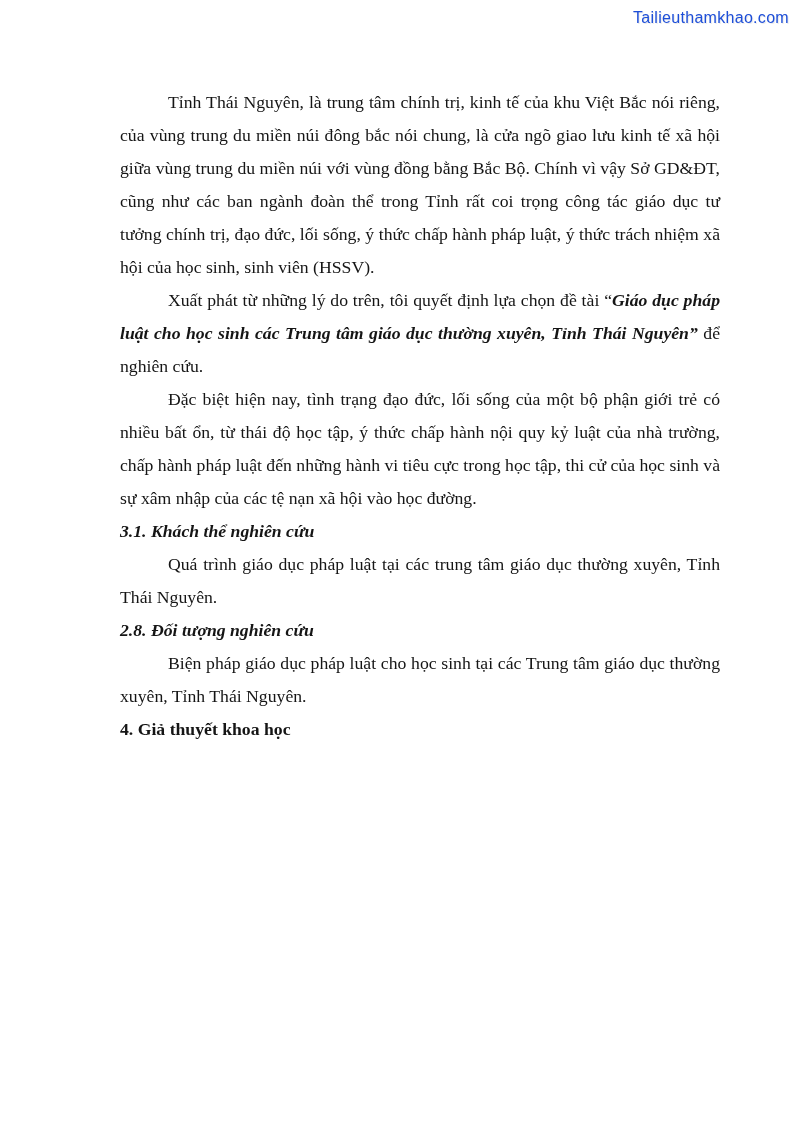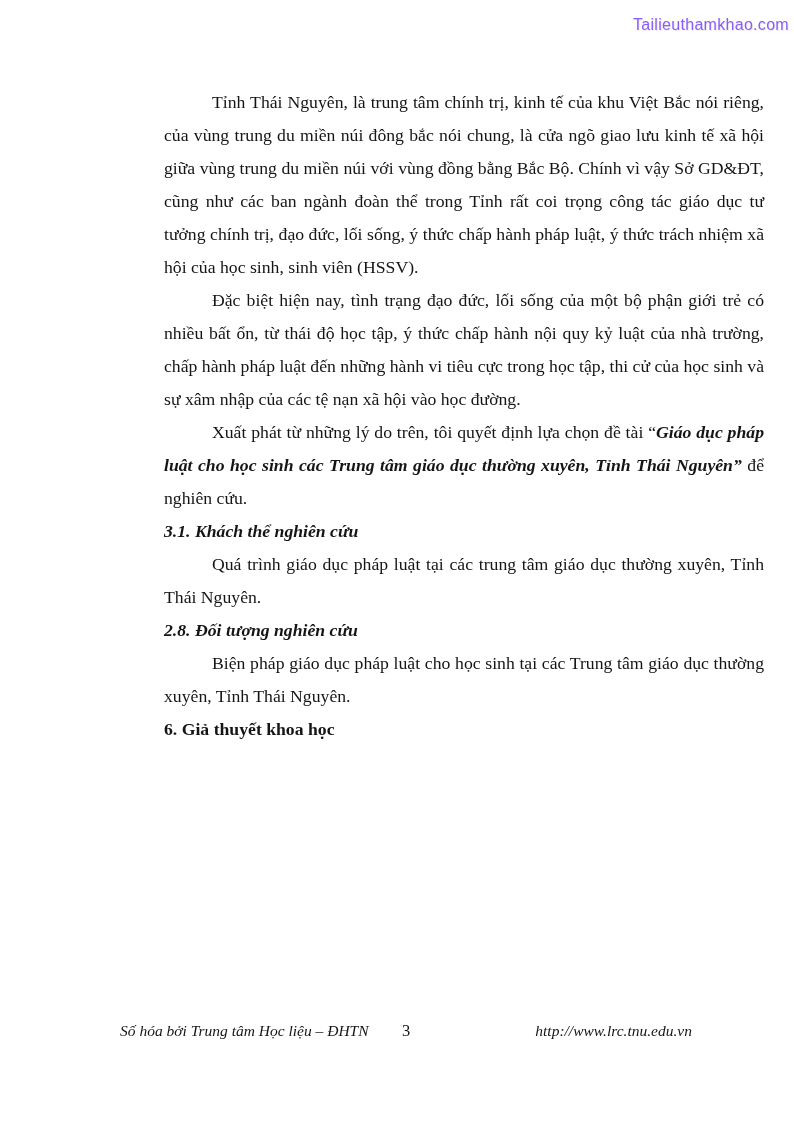--- a/index.html
+++ b/index.html
@@ -20,33 +20,31 @@
     inset: 0;
     background: #ffffff;
   }
   .watermark {
     position: absolute;
     top: 9px;
     right: 5px;
     font-family: "Liberation Sans", sans-serif;
     font-size: 16px;
     letter-spacing: 0.3px;
-    color: #8b5cf6;
+    color: #1d4ed8;
     text-shadow: 1px 1px 0 #ececec;
-    margin-top: 7px;
   }
   .content {
     position: absolute;
     left: 120px;
     top: 86px;
     width: 600px;
     font-size: 17.7px;
     line-height: 33px;
     text-align: justify;
-    margin-left: 44px;
   }
   .content p {
     margin: 0;
     text-indent: 48px;
   }
   .heading {
     margin: 0;
     font-weight: bold;
     text-indent: 0;
     text-align: left;
@@ -95,39 +93,34 @@
 <body>
 
 <div class="page">
 
   <div class="watermark">Tailieuthamkhao.com</div>
 
   <div class="content">
 
     <p>Tỉnh Thái Nguyên, là trung tâm chính trị, kinh tế của khu Việt Bắc nói riêng, của vùng trung du miền núi đông bắc nói chung, là cửa ngõ giao lưu kinh tế xã hội giữa vùng trung du miền núi với vùng đồng bằng Bắc Bộ. Chính vì vậy Sở GD&amp;ĐT, cũng như các ban ngành đoàn thể trong Tỉnh rất coi trọng công tác giáo dục tư tưởng chính trị, đạo đức, lối sống, ý thức chấp hành pháp luật, ý thức trách nhiệm xã hội của học sinh, sinh viên (HSSV).</p>
 
+    <p><span>Xuất phát từ những lý do trên, tôi quyết định lựa chọn đề tài “</span><span class="bi">Giáo dục pháp luật cho học sinh các Trung tâm giáo dục thường xuyên, Tỉnh Thái Nguyên”</span><span> để nghiên cứu.</span></p>
+
     <p>Đặc biệt hiện nay, tình trạng đạo đức, lối sống của một bộ phận giới trẻ có nhiều bất ổn, từ thái độ học tập, ý thức chấp hành nội quy kỷ luật của nhà trường, chấp hành pháp luật đến những hành vi tiêu cực trong học tập, thi cử của học sinh và sự xâm nhập của các tệ nạn xã hội vào học đường.</p>
-
-    <p><span>Xuất phát từ những lý do trên, tôi quyết định lựa chọn đề tài “</span><span class="bi">Giáo dục pháp luật cho học sinh các Trung tâm giáo dục thường xuyên, Tỉnh Thái Nguyên”</span><span> để nghiên cứu.</span></p>
 
 
 
 
     <h3 class="heading italic">3.1. Khách thể nghiên cứu</h3>
 
     <p>Quá trình giáo dục pháp luật tại các trung tâm giáo dục thường xuyên, Tỉnh Thái Nguyên.</p>
 
     <h3 class="heading italic">2.8. Đối tượng nghiên cứu</h3>
 
     <p>Biện pháp giáo dục pháp luật cho học sinh tại các Trung tâm giáo dục thường xuyên, Tỉnh Thái Nguyên.</p>
 
-    <h2 class="heading">6. Giả thuyết khoa học</h2>
+    <h2 class="heading">4. Giả thuyết khoa học</h2>
 
 
   </div>
 
-  <div class="footer">
-    <span class="foot-left">Số hóa bởi Trung tâm Học liệu – ĐHTN</span>
-    <span class="foot-num">3</span>
-    <span class="foot-right">http://www.lrc.tnu.edu.vn</span>
-  </div>
 
 </div>
 
 </body></html>

